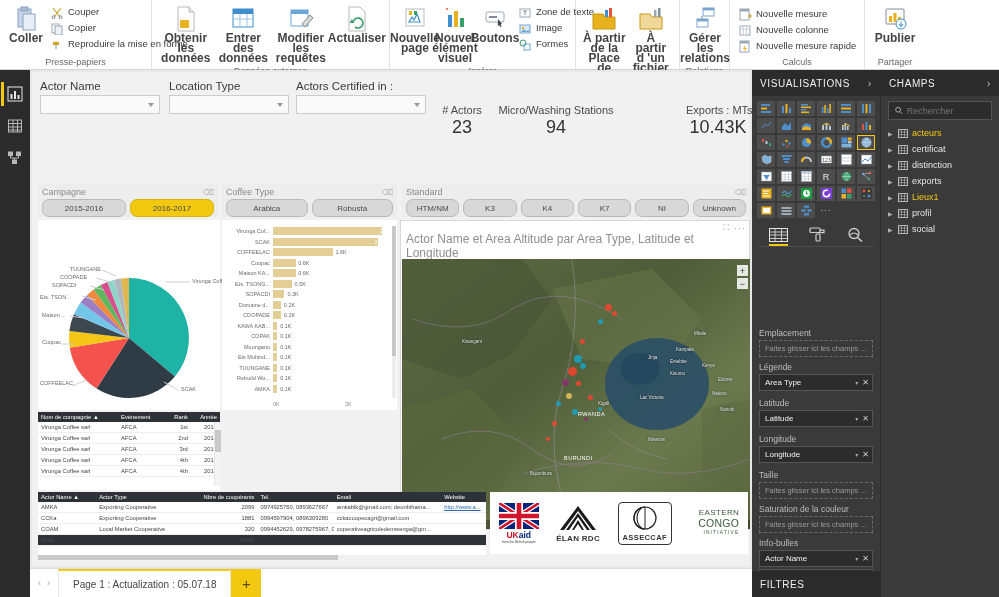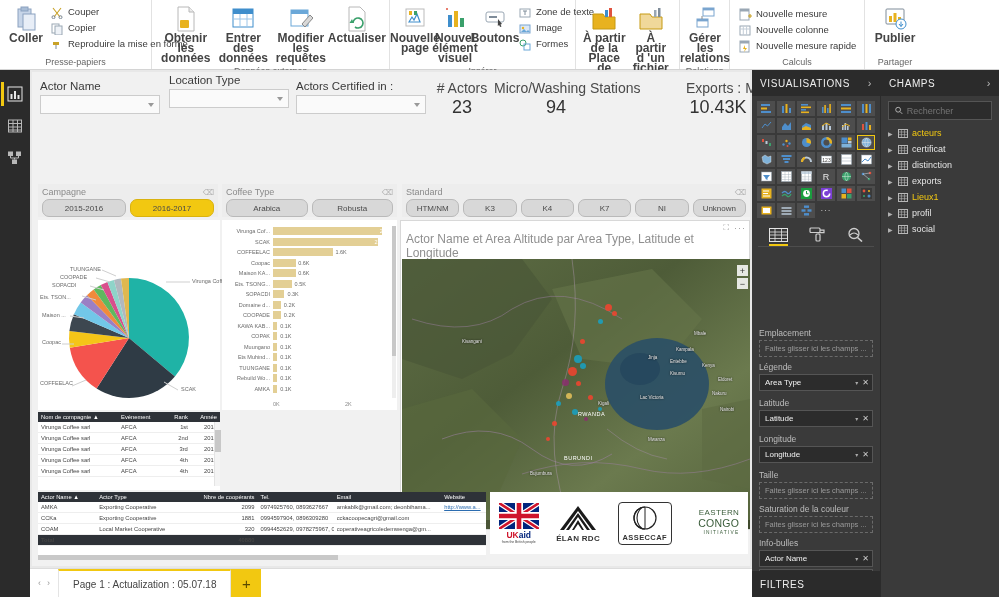--- a/index.html
+++ b/index.html
@@ -55,21 +55,21 @@
   }
   .filterCell { position: absolute; }
   .filterCell .flab { font-size: 11.5px; color: #3a3a3a; }
   .filterDrop {
     margin-top: 3px; height: 19px; background: #fafafa; border: 1px solid #ccc;
     display: flex; align-items: center; justify-content: flex-end; padding-right: 5px;
   }
   .chev { width: 0; height: 0; border-left: 3.5px solid transparent; border-right: 3.5px solid transparent; border-top: 4px solid #999; }
 
   .kpi { position: absolute; text-align: center; }
-  .kpi .klab { font-size: 14px; color: #4a4a4a; white-space: nowrap; }
+  .kpi .klab { font-size: 11px; color: #4a4a4a; white-space: nowrap; margin-top: 24px; }
   .kpi .kval { font-size: 18px; color: #333; line-height: 22px; }
 
   .slicerBox { position: absolute; background: #ededed; }
   .slicerBox .shead {
     font-size: 9px; color: #8a8a8a; padding: 3px 4px 2px 4px; display: flex;
     justify-content: space-between; align-items: center;
   }
   .pencil { font-size: 8px; color: #b0b0b0; }
   .chipRow { display: flex; gap: 4px; padding: 0 4px 4px 4px; }
   .chip {
@@ -502,21 +502,21 @@
     <div id="canvas">
 
       <div style="position:absolute;left:0;top:0;width:718px;height:45px;background:#f1f1f1;"></div>
 
       <div class="filterCell" style="left:8px;top:8px;width:120px">
         <div class="flab">Actor Name</div>
         <div class="filterDrop">
           <span class="chev"></span>
         </div>
       </div>
-      <div class="filterCell" style="left:137px;top:2px;width:120px">
+      <div class="filterCell" style="left:137px;top:8px;width:120px">
         <div class="flab">Location Type</div>
         <div class="filterDrop">
           <span class="chev"></span>
         </div>
       </div>
       <div class="filterCell" style="left:264px;top:8px;width:130px">
         <div class="flab">Actors Certified in :</div>
         <div class="filterDrop">
           <span class="chev"></span>
         </div>

